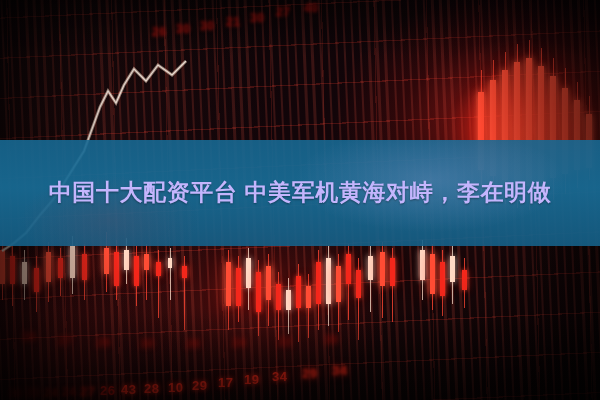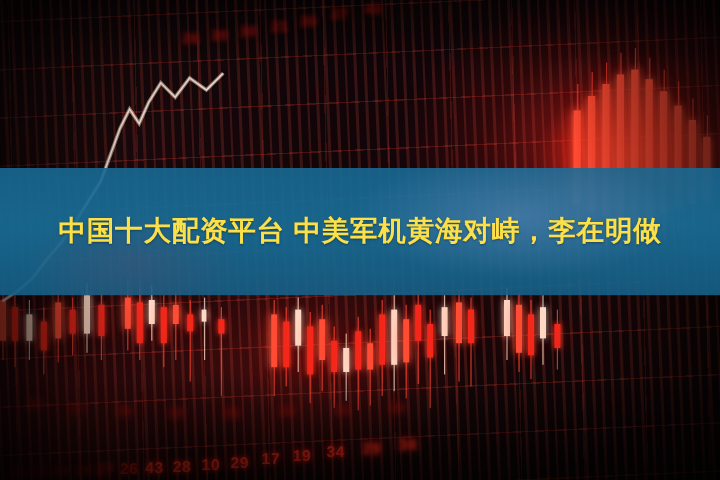--- a/index.html
+++ b/index.html
@@ -168,21 +168,21 @@
     height: 106px;
     display: flex;
     flex-direction: column;
     align-items: center;
     justify-content: center;
     gap: 8px;
     padding: 0 14px;
     box-sizing: border-box;
   }
   .headline .line {
-    color: #fde047;
+    color: #c4b5fd;
     font-size: 23px;
     font-weight: 700;
     line-height: 1.18;
     letter-spacing: 0.6px;
     text-align: center;
     white-space: nowrap;
     text-shadow: 0 1px 2px rgba(0,0,0,0.35);
   }
 </style>
 </head>

